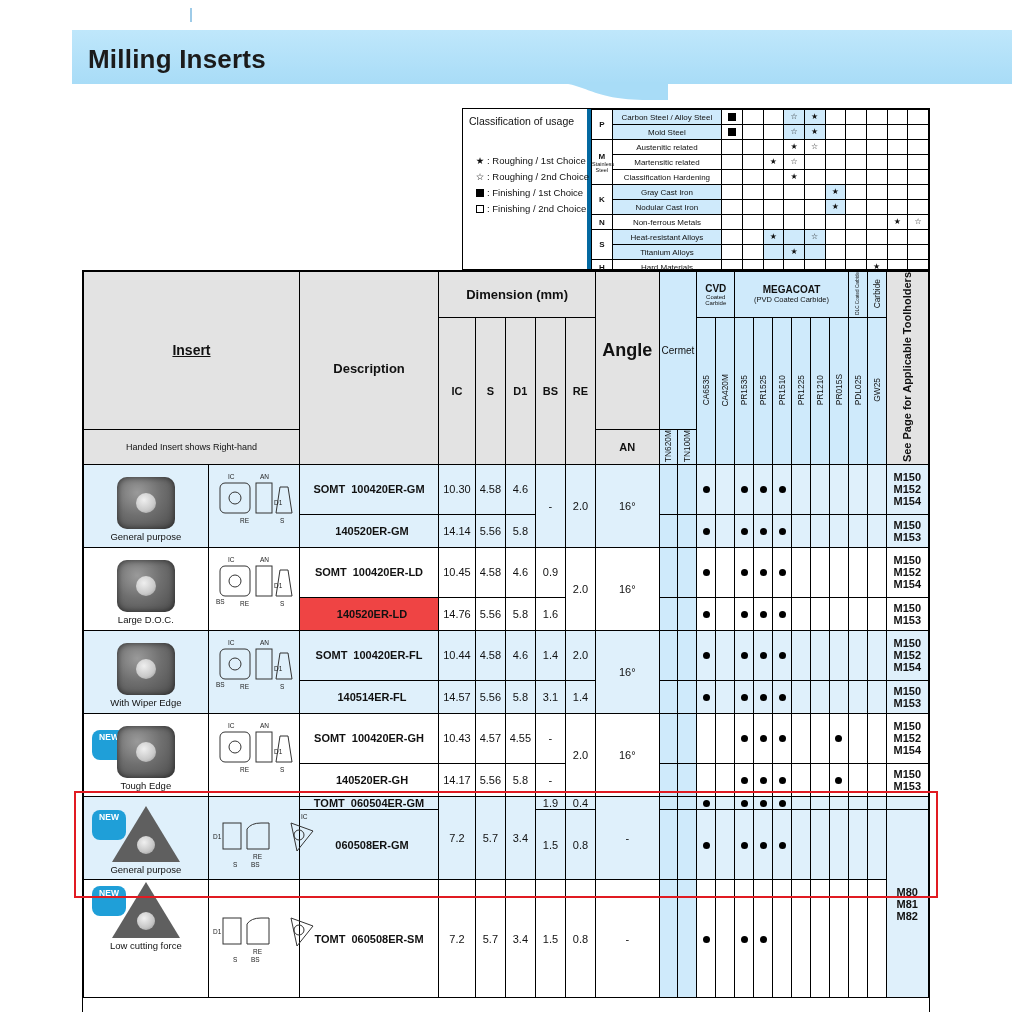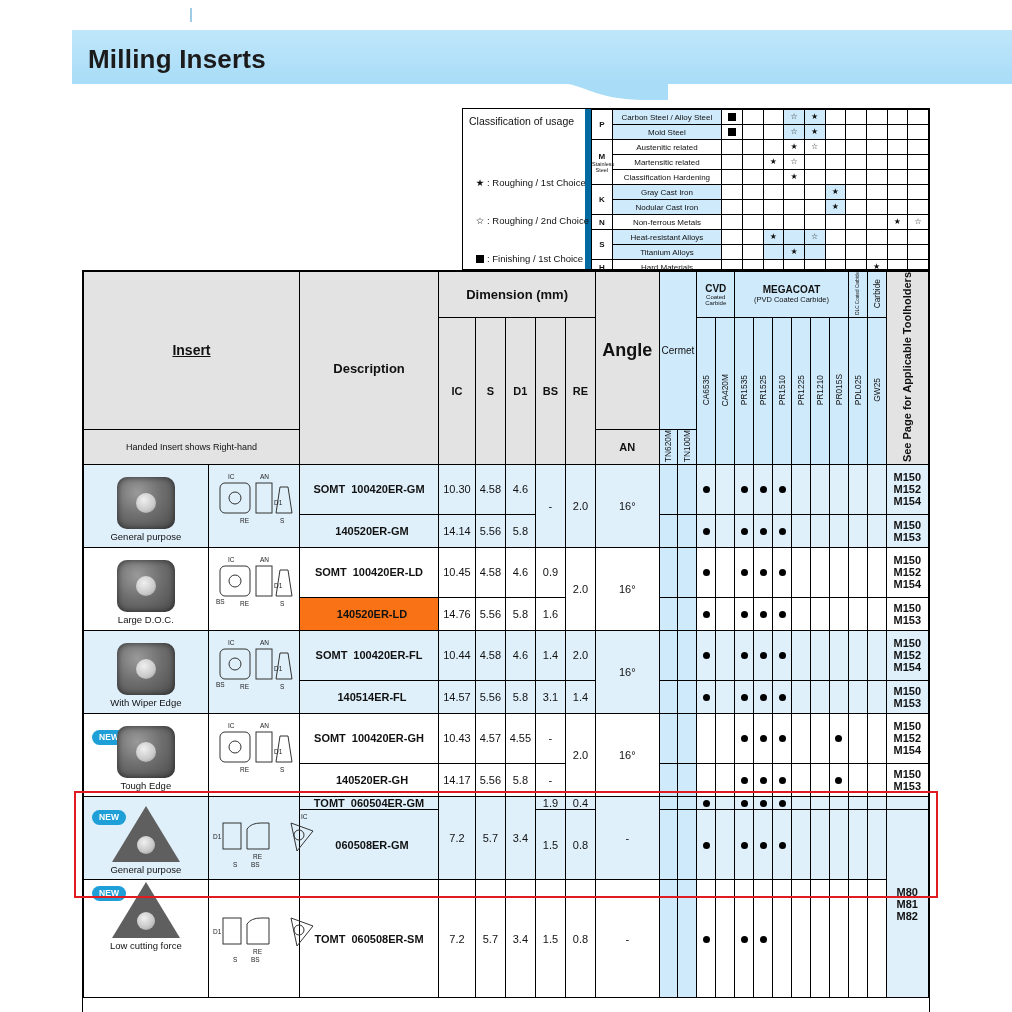--- a/index.html
+++ b/index.html
@@ -33,24 +33,24 @@
   .subtitle-box { position:absolute; left:88px; top:108px; }
   .sq { display:inline-block; width:13px; height:13px; background:#29ade3; vertical-align:middle; margin-right:9px;}
   .subtitle { display:inline-block; font-size:17px; font-weight:bold; vertical-align:middle;}
   .subtitle small { font-size:13px; font-weight:bold; }
 
   
   .classif {
     position:absolute; left:462px; top:100px; width:468px; height:162px;
     border:1px solid #000; background:#fff;
   }
-  .cl-left { position:absolute; left:0; top:0; width:128px; height:100%; border-right:6px solid #0369a1;}
+  .cl-left { position:absolute; left:0; top:0; width:128px; height:100%; border-right:4px solid #0369a1;}
   .cl-title { font-size:10.5px; padding:6px 0 0 6px; font-weight:normal; }
   .legend { position:absolute; left:10px; top:44px; font-size:9.5px; line-height:16px;}
-  .legend div { white-space:nowrap;margin-top:22px; }
+  .legend div { white-space:nowrap; }
   .lg-sym { display:inline-block; width:14px; text-align:center; }
   .box-f { display:inline-block; width:8px;height:8px;background:#000; vertical-align:middle;}
   .box-e { display:inline-block; width:8px;height:8px;border:1px solid #000; vertical-align:middle;}
 
   .cl-grid { position:absolute; left:128px; top:0; right:0; bottom:0; }
   table.cg { border-collapse:collapse; width:100%; height:100%; table-layout:fixed;}
   table.cg td { border:1px solid #000; font-size:8px; padding:0; height:15px; text-align:center; }
   td.cat { width:17px; font-weight:bold; font-size:12px; }
   td.grpname { width:90px; text-align:left; padding-left:3px; font-size:8.2px; }
   td.cell { width:17px; }
@@ -92,21 +92,21 @@
     width:0;height:0;margin:4px auto 0 auto;
     border-left:34px solid transparent; border-right:34px solid transparent;
     border-bottom:56px solid #5f5f5f; position:relative;
   }
   .tri:after{
     content:""; position:absolute; left:-9px; top:30px; width:18px;height:18px;border-radius:50%;
     background:radial-gradient(circle at 40% 35%, #f0f0f0, #c5c5c5 60%, #8a8a8a 100%);
   }
   .cap { font-size:9.5px; margin-top:2px; }
   .newbadge {
-    position:absolute; left:8px; top:4px; width:34px;height:15px;border-radius:8px;
+    position:absolute; left:8px; top:4px; width:34px;height:30px;border-radius:8px;
     background:#1f9fd8; color:#fff; font-size:8.5px; font-weight:bold; line-height:15px;
   }
   .dshape { fill:none; stroke:#333; stroke-width:1; }
   .dlabel { font-size:6.5px; fill:#222; font-family:"Liberation Sans", sans-serif;}
 
   
   .redbox {
     position:absolute; left:74px; top:783px; width:864px; height:107px;
     border:2.5px solid #e11b22; pointer-events:none;
   }
@@ -488,21 +488,21 @@
         <td></td>
         <td></td>
         <td></td>
         <td class="mcol">
           <div>M150</div>
           <div>M152</div>
           <div>M154</div>
         </td>
       </tr>
       <tr>
-        <td class="desc-cell" style="background:#f97316;">
+        <td class="desc-cell" style="background:#ef4444;">
           <span class="pre"></span><span>140520ER-LD</span>
         </td>
         <td>14.76</td>
         <td>5.56</td>
         <td>5.8</td>
         <td>1.6</td>
         <td class="hdr-blue"></td>
         <td class="hdr-blue"></td>
         <td><span class="dot"></span></td>
         <td></td>

